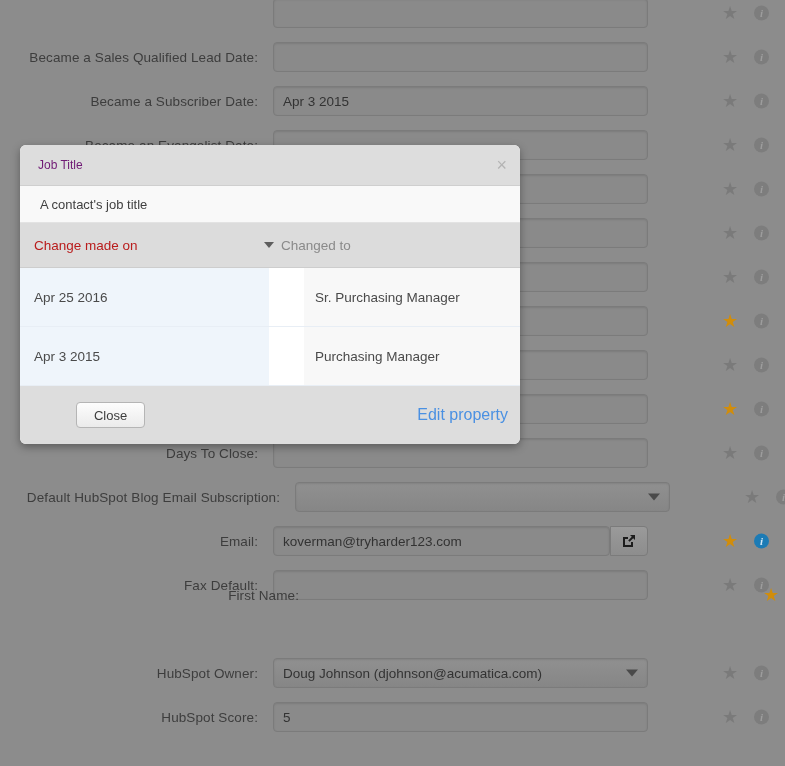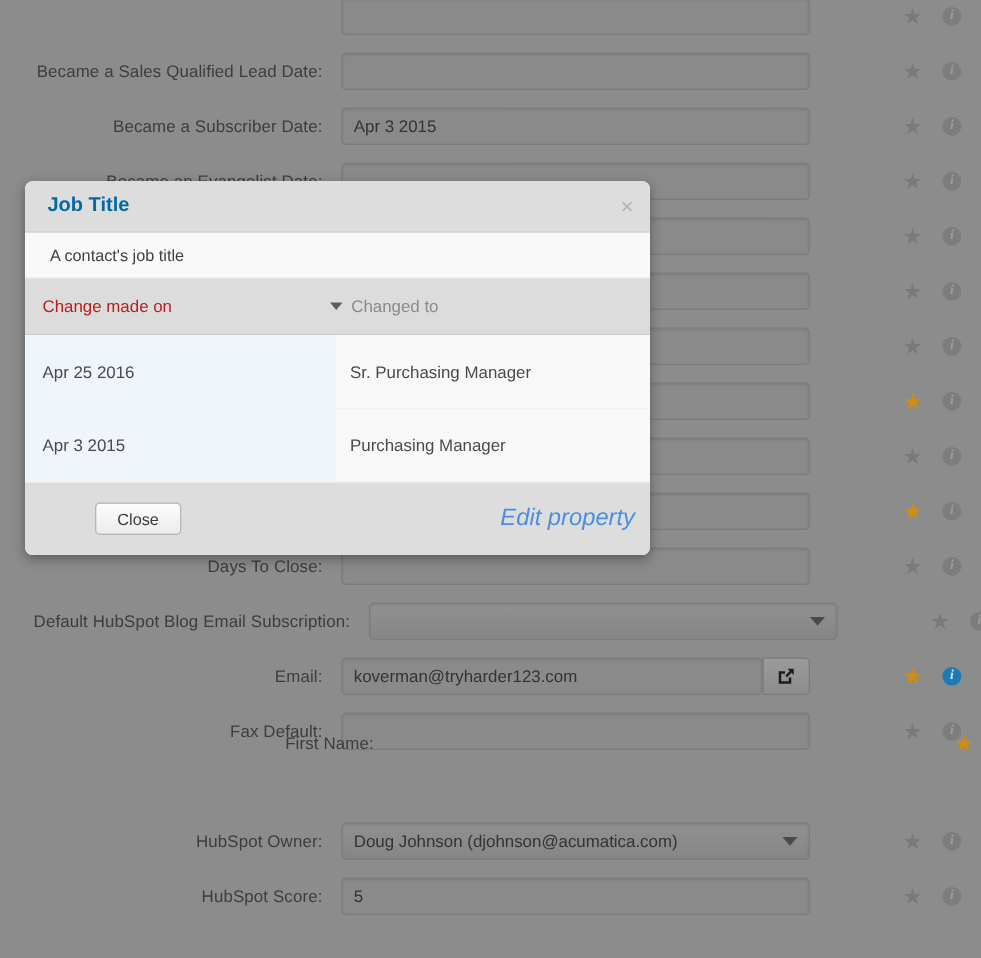--- a/index.html
+++ b/index.html
@@ -135,23 +135,23 @@
     position: relative;
     height: 40px;
     background: #dddddd;
     border-bottom: 1px solid #cfcfcf;
   }
   .modal-title {
     position: absolute;
     left: 18px;
     top: 50%;
     transform: translateY(-50%);
-    font-size: 16px;
-    font-weight: bold;
-    color: #0369a1;
+    font-size: 12px;
+    font-weight: normal;
+    color: #701a75;
   }
   .modal-close {
     position: absolute;
     right: 13px;
     top: 50%;
     transform: translateY(-50%);
     font-size: 18px;
     color: #b4b4b4;
     line-height: 1;
     font-family: "Liberation Sans", sans-serif;
@@ -197,20 +197,21 @@
     top: 50%;
     transform: translateY(-50%);
     font-size: 13.5px;
     color: #8a8a8a;
   }
   .modal-trow {
     position: relative;
     height: 58px;
     border-bottom: 1px solid #e8eef5;
     display: flex;
+    gap: 35px;
   }
   .td-date {
     width: 249px;
     background: #eff5fb;
     display: flex;
     align-items: center;
     padding-left: 14px;
     box-sizing: border-box;
     font-size: 13.5px;
     color: #4a4a4a;
@@ -245,25 +246,24 @@
     color: #3d3d3d;
     font-family: "Liberation Sans", sans-serif;
     cursor: pointer;
     margin-left: 40px;
   }
   .edit-link {
     position: absolute;
     right: 12px;
     top: 50%;
     transform: translateY(-50%);
-    font-size: 19px;
+    font-size: 16px;
     color: #4a90e2;
     text-decoration: none;
     cursor: pointer;
-    font-style: italic;
   }
 </style>
 </head>
 <body>
 
 <div id="form-backdrop"></div>
 
 <div id="form-rows">
     <div class="form-row" style="top: -9px;">
       <div class="field-label"></div>

